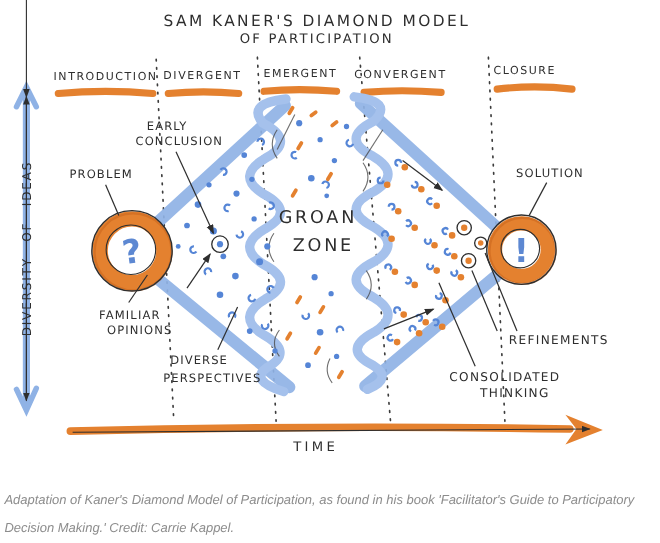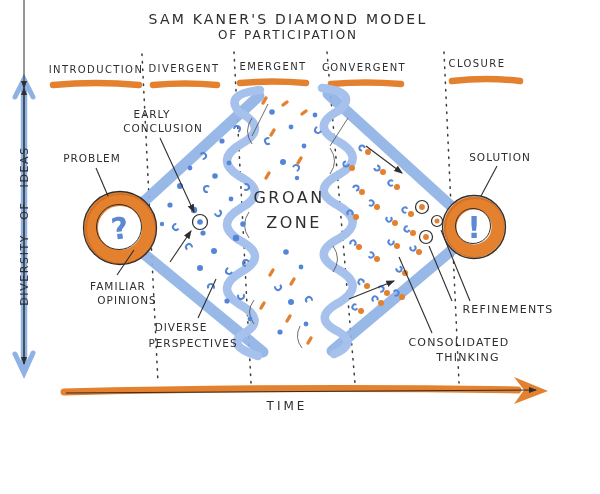--- a/index.html
+++ b/index.html
@@ -307,13 +307,14 @@
     <text class="lblBig" x="508" y="313" text-anchor="middle">REFINEMENTS</text>
     <path class="ink" d="M429,246 L452,301"></path>
     <path class="ink" d="M441,230 L470,301"></path>
 
     <text class="lblBig" x="459" y="346" text-anchor="middle">CONSOLIDATED</text>
     <text class="lblBig" x="468" y="361" text-anchor="middle">THINKING</text>
     <path class="ink" d="M399,257 L432,333"></path>
   </g>
 </svg>
 
+<div class="caption">Adaptation of Kaner's Diamond Model of Participation, as found in his book 'Facilitator's Guide to Participatory Decision Making.' Credit: Carrie Kappel.</div>
 </div>
 
 </body></html>

